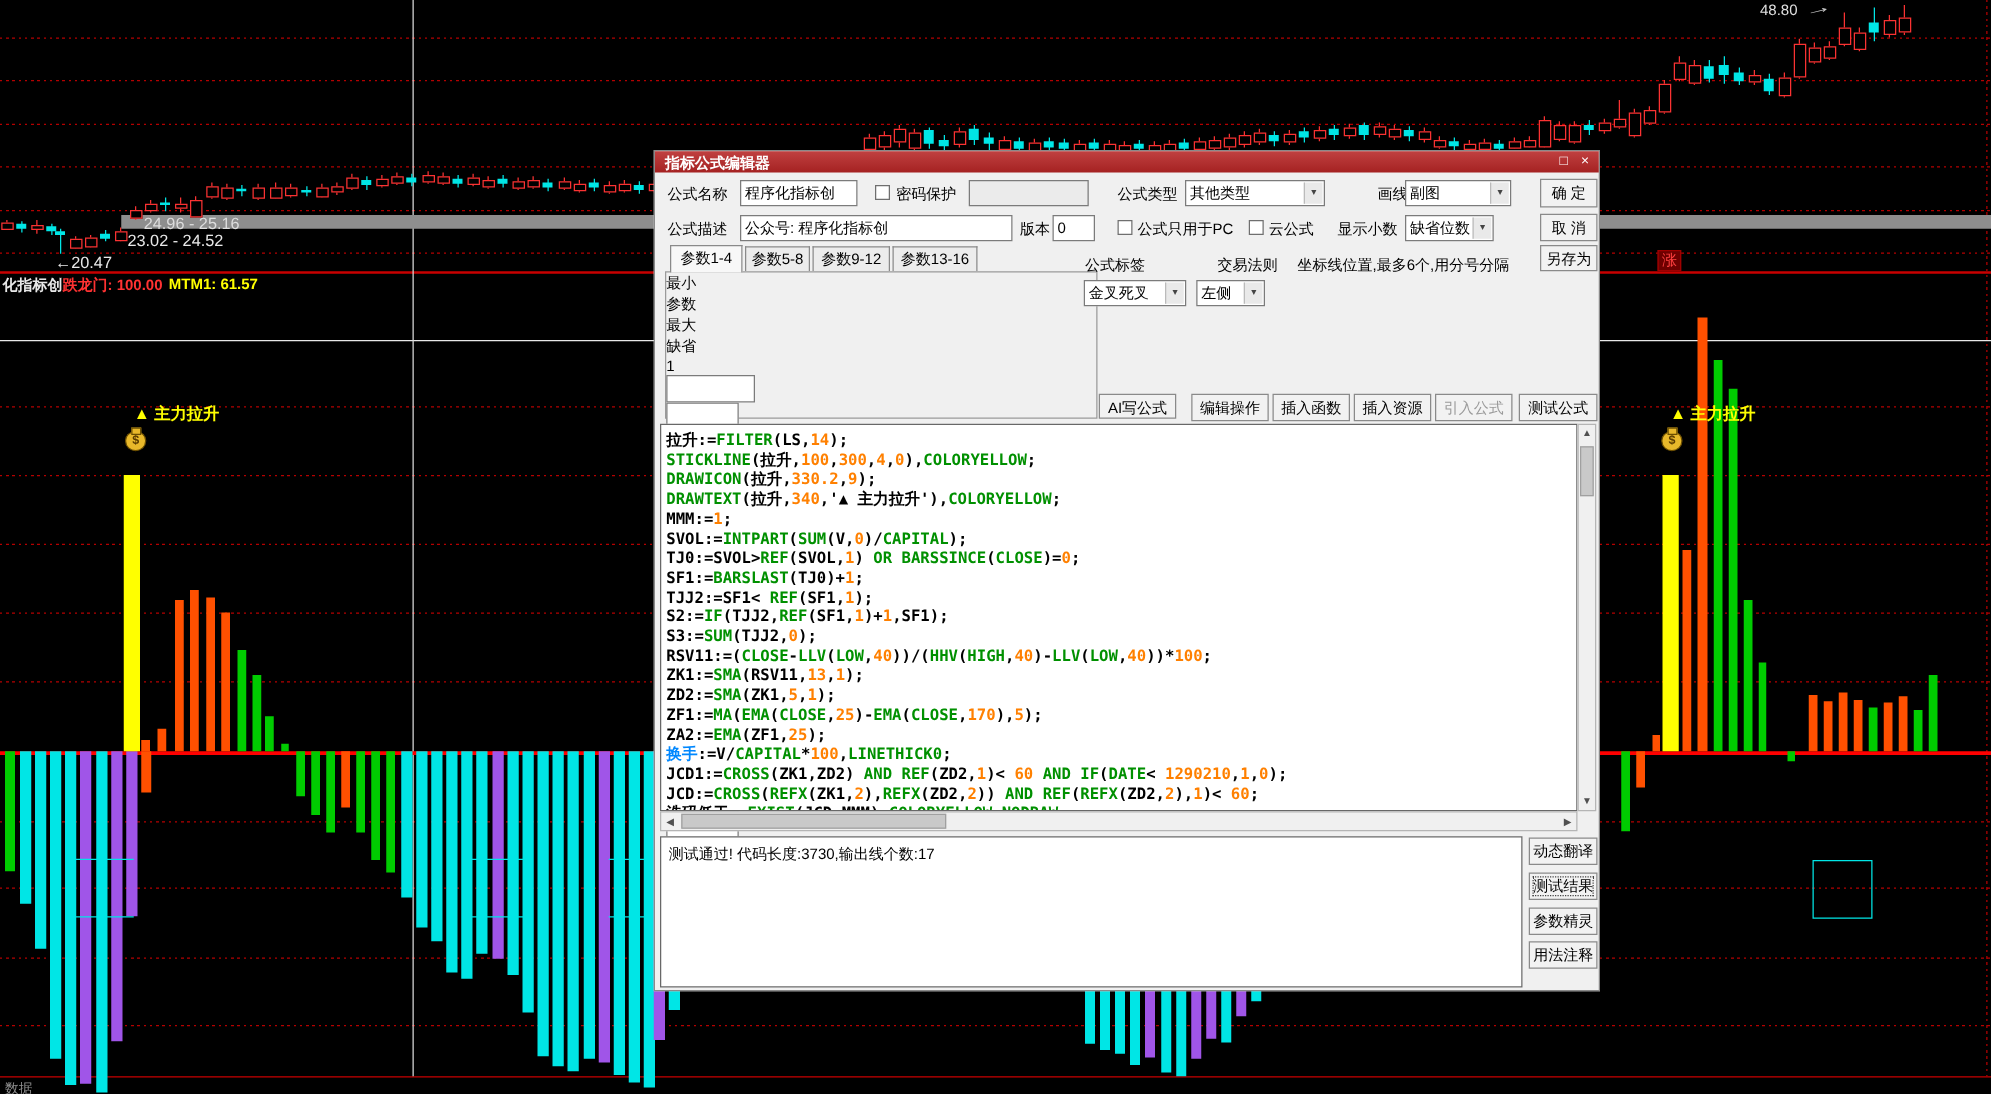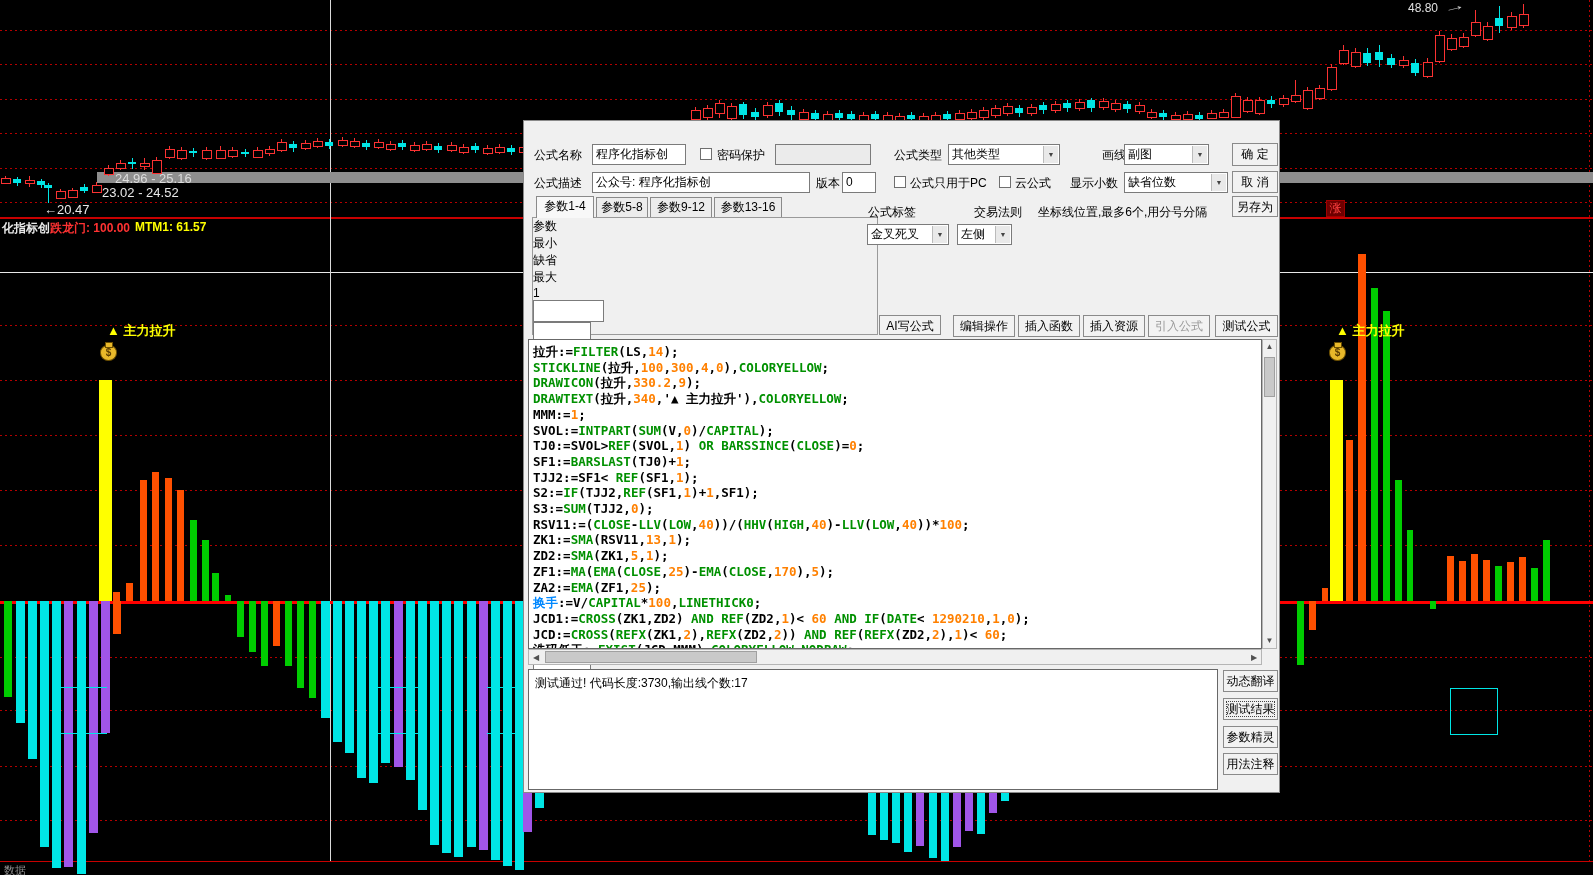--- a/index.html
+++ b/index.html
@@ -393,20 +393,25 @@
     <div style="left: 135px; top: 220px; color: rgb(255, 255, 0); font-size: 12px; font-weight: bold;">MTM1: 61.57</div>
     <div style="left: 1326px; top: 200px; width: 17px; height: 15px; background: rgb(110, 0, 0); border: 1px solid rgb(160, 0, 0); color: rgb(255, 64, 64); font-size: 12px; line-height: 14px; text-align: center;">涨</div>
     <div style="left: 107px; top: 322px; color: rgb(255, 255, 0); font-size: 13px; font-weight: bold; white-space: nowrap;"><span>▲ </span><span>主力拉升</span></div>
     <div style="left: 1336px; top: 322px; color: rgb(255, 255, 0); font-size: 13px; font-weight: bold; white-space: nowrap;"><span>▲ </span><span>主力拉升</span></div>
     <div class="moneybag" style="left: 100px; top: 345px; width: 15px; height: 14px;">$<div class="bag-knot"></div></div>
     <div class="moneybag" style="left: 1329px; top: 345px; width: 15px; height: 14px;">$<div class="bag-knot"></div></div>
     <div style="left: 4px; top: 863px; color: rgb(144, 144, 144); font-size: 11px;">数据</div>
   </div>
 
 <div class="dialog">
+  <div class="abs titlebar">
+    <span class="abs title-text">指标公式编辑器</span>
+    <span class="abs winbtn" style="right:20px">□</span>
+    <span class="abs winbtn" style="right:3px">×</span>
+  </div>
 
   <span class="abs lbl" style="left:10px;top:27px">公式名称</span>
   <div class="abs fld" style="left:68px;top:23px;width:94px;height:21px">程序化指标创</div>
   <div class="abs chk" style="left:176px;top:27px"></div>
   <span class="abs lbl" style="left:193px;top:27px">密码保护</span>
   <div class="abs fld dis" style="left:251px;top:23px;width:96px;height:21px"></div>
   <span class="abs lbl" style="left:370px;top:27px">公式类型</span>
   <div class="abs fld" style="left:424px;top:23px;width:112px;height:21px">
     <span>其他类型</span>
     <span class="abs combo-arrow">▼</span>
@@ -420,38 +425,38 @@
 
   <span class="abs lbl" style="left:10px;top:55px">公式描述</span>
   <div class="abs fld" style="left:68px;top:51px;width:218px;height:21px">公众号: 程序化指标创</div>
   <span class="abs lbl" style="left:292px;top:55px">版本</span>
   <div class="abs fld" style="left:318px;top:51px;width:34px;height:21px">0</div>
   <div class="abs chk" style="left:370px;top:55px"></div>
   <span class="abs lbl" style="left:386px;top:55px">公式只用于PC</span>
   <div class="abs chk" style="left:475px;top:55px"></div>
   <span class="abs lbl" style="left:491px;top:55px">云公式</span>
   <span class="abs lbl" style="left:546px;top:55px">显示小数</span>
-  <div class="abs fld" style="left:600px;top:51px;width:104px;height:21px">
+  <div class="abs fld" style="left:600px;top:51px;width:71px;height:21px">
     <span>缺省位数</span>
     <span class="abs combo-arrow">▼</span>
   </div>
   <div class="abs btn" style="left:708px;top:50px;width:46px;height:22px">取 消</div>
   <div class="abs btn" style="left:708px;top:75px;width:46px;height:21px">另存为</div>
 
   <div id="tabs">
       <div class="abs tab active" style="left: 12px; width: 58px;">参数1-4</div>
       <div class="abs tab" style="left: 72px; width: 52px;">参数5-8</div>
       <div class="abs tab" style="left: 126px; width: 62px;">参数9-12</div>
       <div class="abs tab" style="left: 190px; width: 68px;">参数13-16</div>
     </div>
   <div class="abs panel" id="param-panel" style="left:8px;top:96px;width:346px;height:118px;background:#F0F0F0">
+      <div style="left: 100px; top: 3px; white-space: nowrap;">最小</div>
       <div style="left: 28px; top: 3px; white-space: nowrap;">参数</div>
-      <div style="left: 100px; top: 3px; white-space: nowrap;">最小</div>
+      <div style="left: 163px; top: 3px; white-space: nowrap;">最大</div>
       <div style="left: 228px; top: 3px; white-space: nowrap;">缺省</div>
-      <div style="left: 163px; top: 3px; white-space: nowrap;">最大</div>
       <div style="left: 8px; top: 24px;">1</div>
       <div style="left: 26px; top: 21px; width: 69px; height: 20px; background: rgb(255, 255, 255); border: 1px solid rgb(123, 123, 123);"></div>
       <div style="left: 101px; top: 21px; width: 56px; height: 20px; background: rgb(255, 255, 255); border: 1px solid rgb(123, 123, 123);"></div>
       <div style="left: 162px; top: 21px; width: 56px; height: 20px; background: rgb(255, 255, 255); border: 1px solid rgb(123, 123, 123);"></div>
       <div style="left: 227px; top: 21px; width: 56px; height: 20px; background: rgb(255, 255, 255); border: 1px solid rgb(123, 123, 123);"></div>
       <div style="left: 8px; top: 47px;">2</div>
       <div style="left: 26px; top: 44px; width: 69px; height: 20px; background: rgb(255, 255, 255); border: 1px solid rgb(123, 123, 123);"></div>
       <div style="left: 101px; top: 44px; width: 56px; height: 20px; background: rgb(255, 255, 255); border: 1px solid rgb(123, 123, 123);"></div>
       <div style="left: 162px; top: 44px; width: 56px; height: 20px; background: rgb(255, 255, 255); border: 1px solid rgb(123, 123, 123);"></div>
       <div style="left: 227px; top: 44px; width: 56px; height: 20px; background: rgb(255, 255, 255); border: 1px solid rgb(123, 123, 123);"></div>

